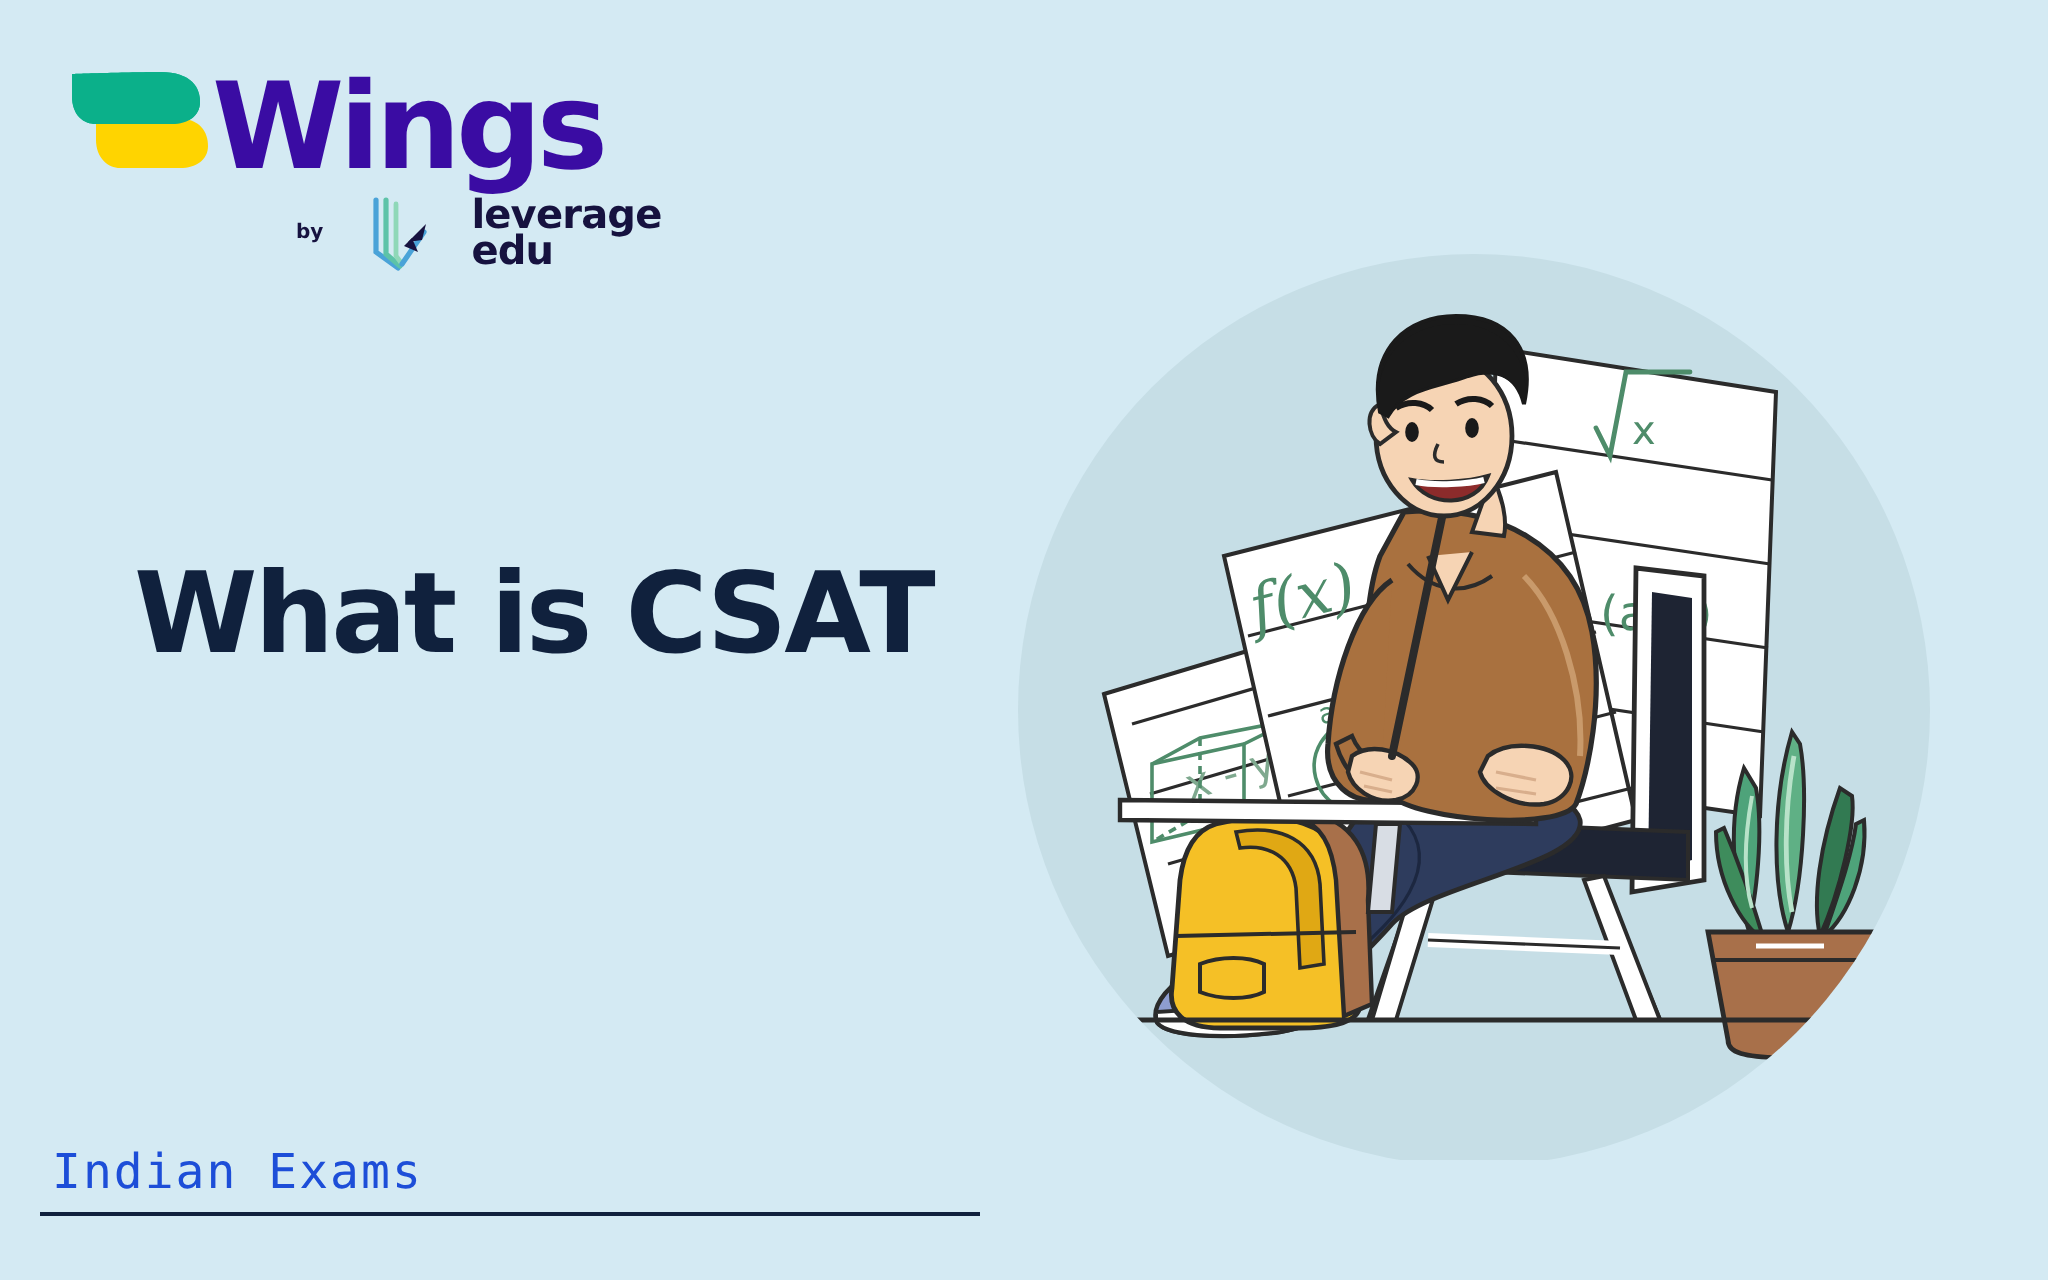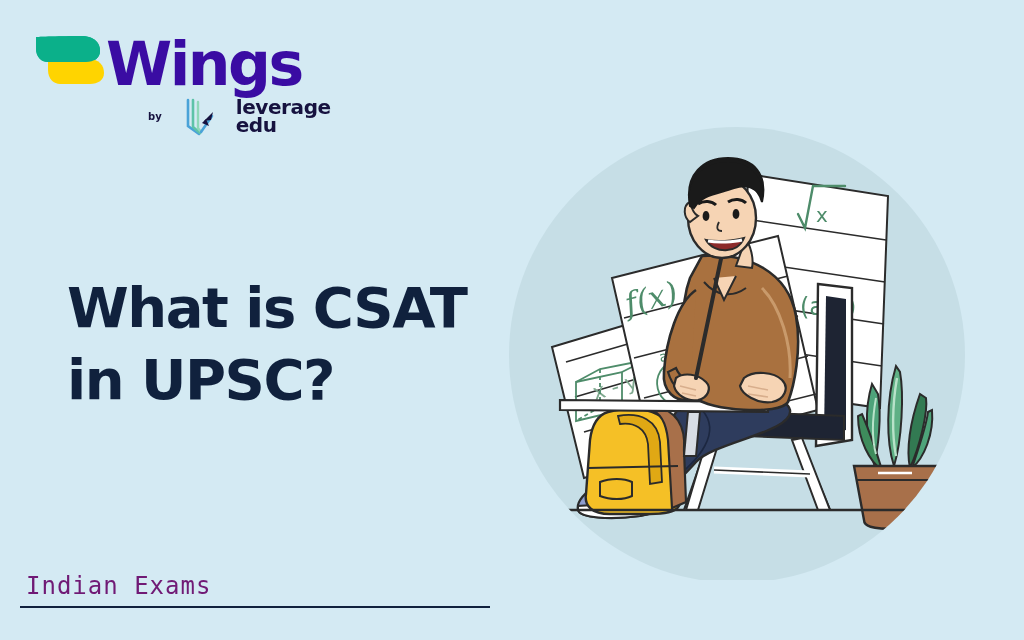--- a/index.html
+++ b/index.html
@@ -55,21 +55,21 @@
     margin-left:21px;
   }
 
   
   .footer{
     position:absolute; left:20px; top:572px;
     width:470px;
   }
   .footer-label{
     font-family:"DejaVu Sans Mono", monospace;
-    font-size:24px; color:#701a75; letter-spacing:1px;
+    font-size:24px; color:#1d4ed8; letter-spacing:1px;
     padding-left:6px; padding-bottom:6px;
   }
   .footer-rule{
     width:470px; height:2px; background:#10213d;
   }
 
   
   .illus{ position:absolute; left:500px; top:110px; width:500px; height:470px; }
   .illus svg{ display:block; width:500px; height:470px; }
 </style>
@@ -102,21 +102,20 @@
 
       <div class="logo-lev-text">
         <div>leverage</div>
         <div>edu</div>
       </div>
     </div>
   </div>
 
   <div class="headline">
     <div>What is CSAT</div>
-    <div>in UPSC?</div>
   </div>
 
   <div class="illus">
     <svg viewBox="0 0 500 470" xmlns="http://www.w3.org/2000/svg">
       <defs>
         <clipPath id="circClip">
             <circle cx="237" cy="245" r="228"></circle>
           </clipPath>
         <pattern id="hatch" width="6" height="6" patternUnits="userSpaceOnUse" patternTransform="rotate(45)">
           <line x1="0" y1="0" x2="0" y2="6" stroke="#4e8c6a" stroke-width="1.1"></line>

